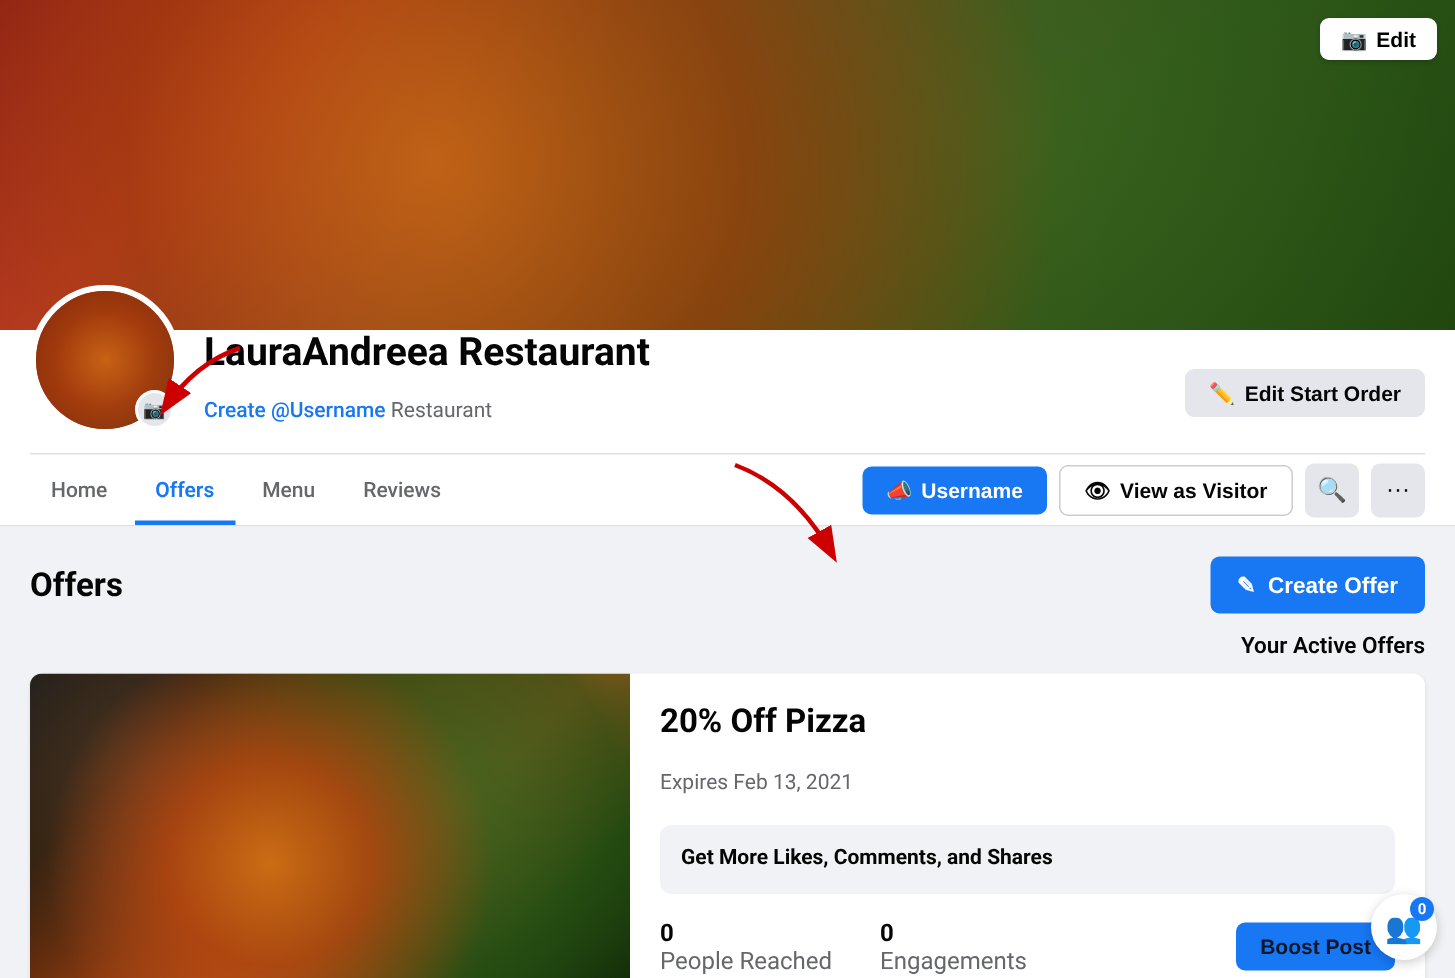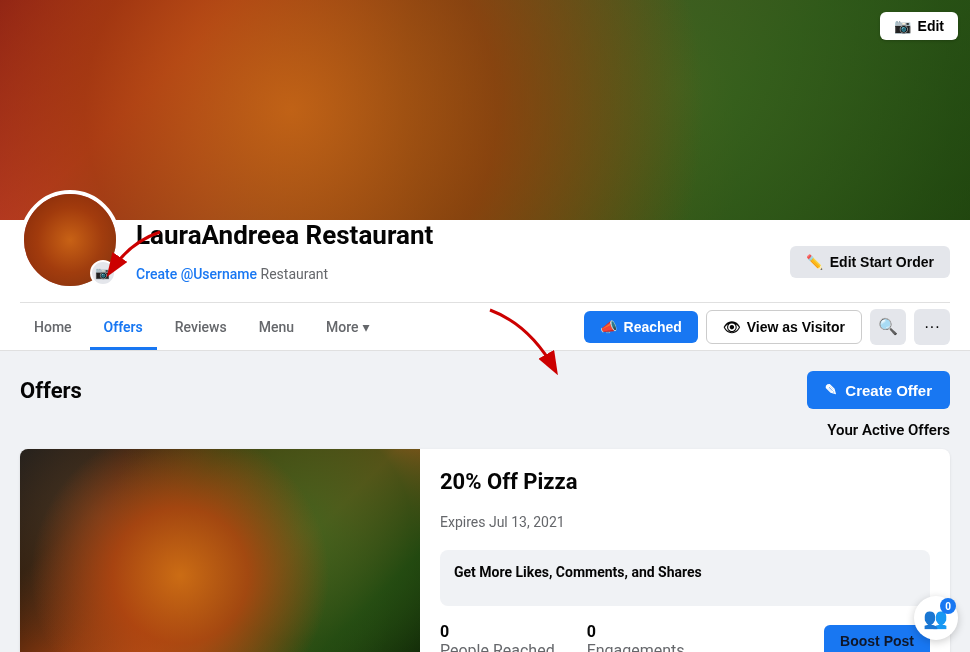--- a/index.html
+++ b/index.html
@@ -156,21 +156,21 @@
     }
     .offer-details {
       flex: 1; padding: 20px;
     }
     .offer-name { font-size: 22px; font-weight: 700; color: #050505; margin-bottom: 20px; }
     .offer-expiry { font-size: 14px; color: #65676b; margin-bottom: 20px; }
     .boost-cta {
       background: #f0f2f5; border-radius: 8px; padding: 14px;
       margin-bottom: 16px;
     }
-    .boost-cta-title { font-size: 14px; font-weight: 700; color: #050505; margin-bottom: 12px; }
+    .boost-cta-title { font-size: 14px; font-weight: 700; color: #050505; margin-bottom: 2px; }
     .boost-cta-desc { font-size: 13px; color: #65676b; line-height: 1.4; }
     .offer-stats {
       display: flex; align-items: center; justify-content: space-between;
     }
     .stats-left { display: flex; gap: 32px; }
     .stat-item {}
     .stat-number { font-size: 16px; font-weight: 700; color: #050505; }
     .stat-label { font-size: 16px; color: #65676b; text-align: right; }
     .boost-post-btn {
       background: #1877f2; color: #0f172a; border: none; border-radius: 6px;
@@ -237,31 +237,27 @@
         <span>✏️</span>
         <span>Edit Start Order</span>
       </button>
     </div>
   </div>
 
   <div class="nav-tabs">
     <div class="nav-left">
       <a href="#" class="nav-tab">Home</a>
       <a href="#" class="nav-tab active">Offers</a>
+      <a href="#" class="nav-tab">Menu</a>
       <a href="#" class="nav-tab">Reviews</a>
-      <a href="#" class="nav-tab">Menu</a>
-      <a href="#" class="nav-tab">
-        <span>More</span>
-        <span>▾</span>
-      </a>
     </div>
     <div class="nav-right">
       <button class="promote-btn">
         <span>📣</span>
-        <span>Reached</span>
+        <span>Username</span>
       </button>
       <button class="view-visitor-btn">
         <span>👁</span>
         <span>View as Visitor</span>
       </button>
       <button class="icon-btn">
         <span>🔍</span>
       </button>
       <button class="icon-btn">
         <span>···</span>
@@ -279,21 +275,21 @@
     </button>
   </div>
   <div class="active-offers-label">Your Active Offers</div>
 
   <div class="offer-card">
     <div class="offer-image">
       <div class="offer-image-inner"></div>
     </div>
     <div class="offer-details">
       <div class="offer-name">20% Off Pizza</div>
-      <div class="offer-expiry">Expires Jul 13, 2021</div>
+      <div class="offer-expiry">Expires Feb 13, 2021</div>
       <div class="boost-cta">
         <div class="boost-cta-title">Get More Likes, Comments, and Shares</div>
       </div>
       <div class="offer-stats">
         <div class="stats-left">
           <div class="stat-item">
             <div class="stat-number">0</div>
             <div class="stat-label">People Reached</div>
           </div>
           <div class="stat-item">

